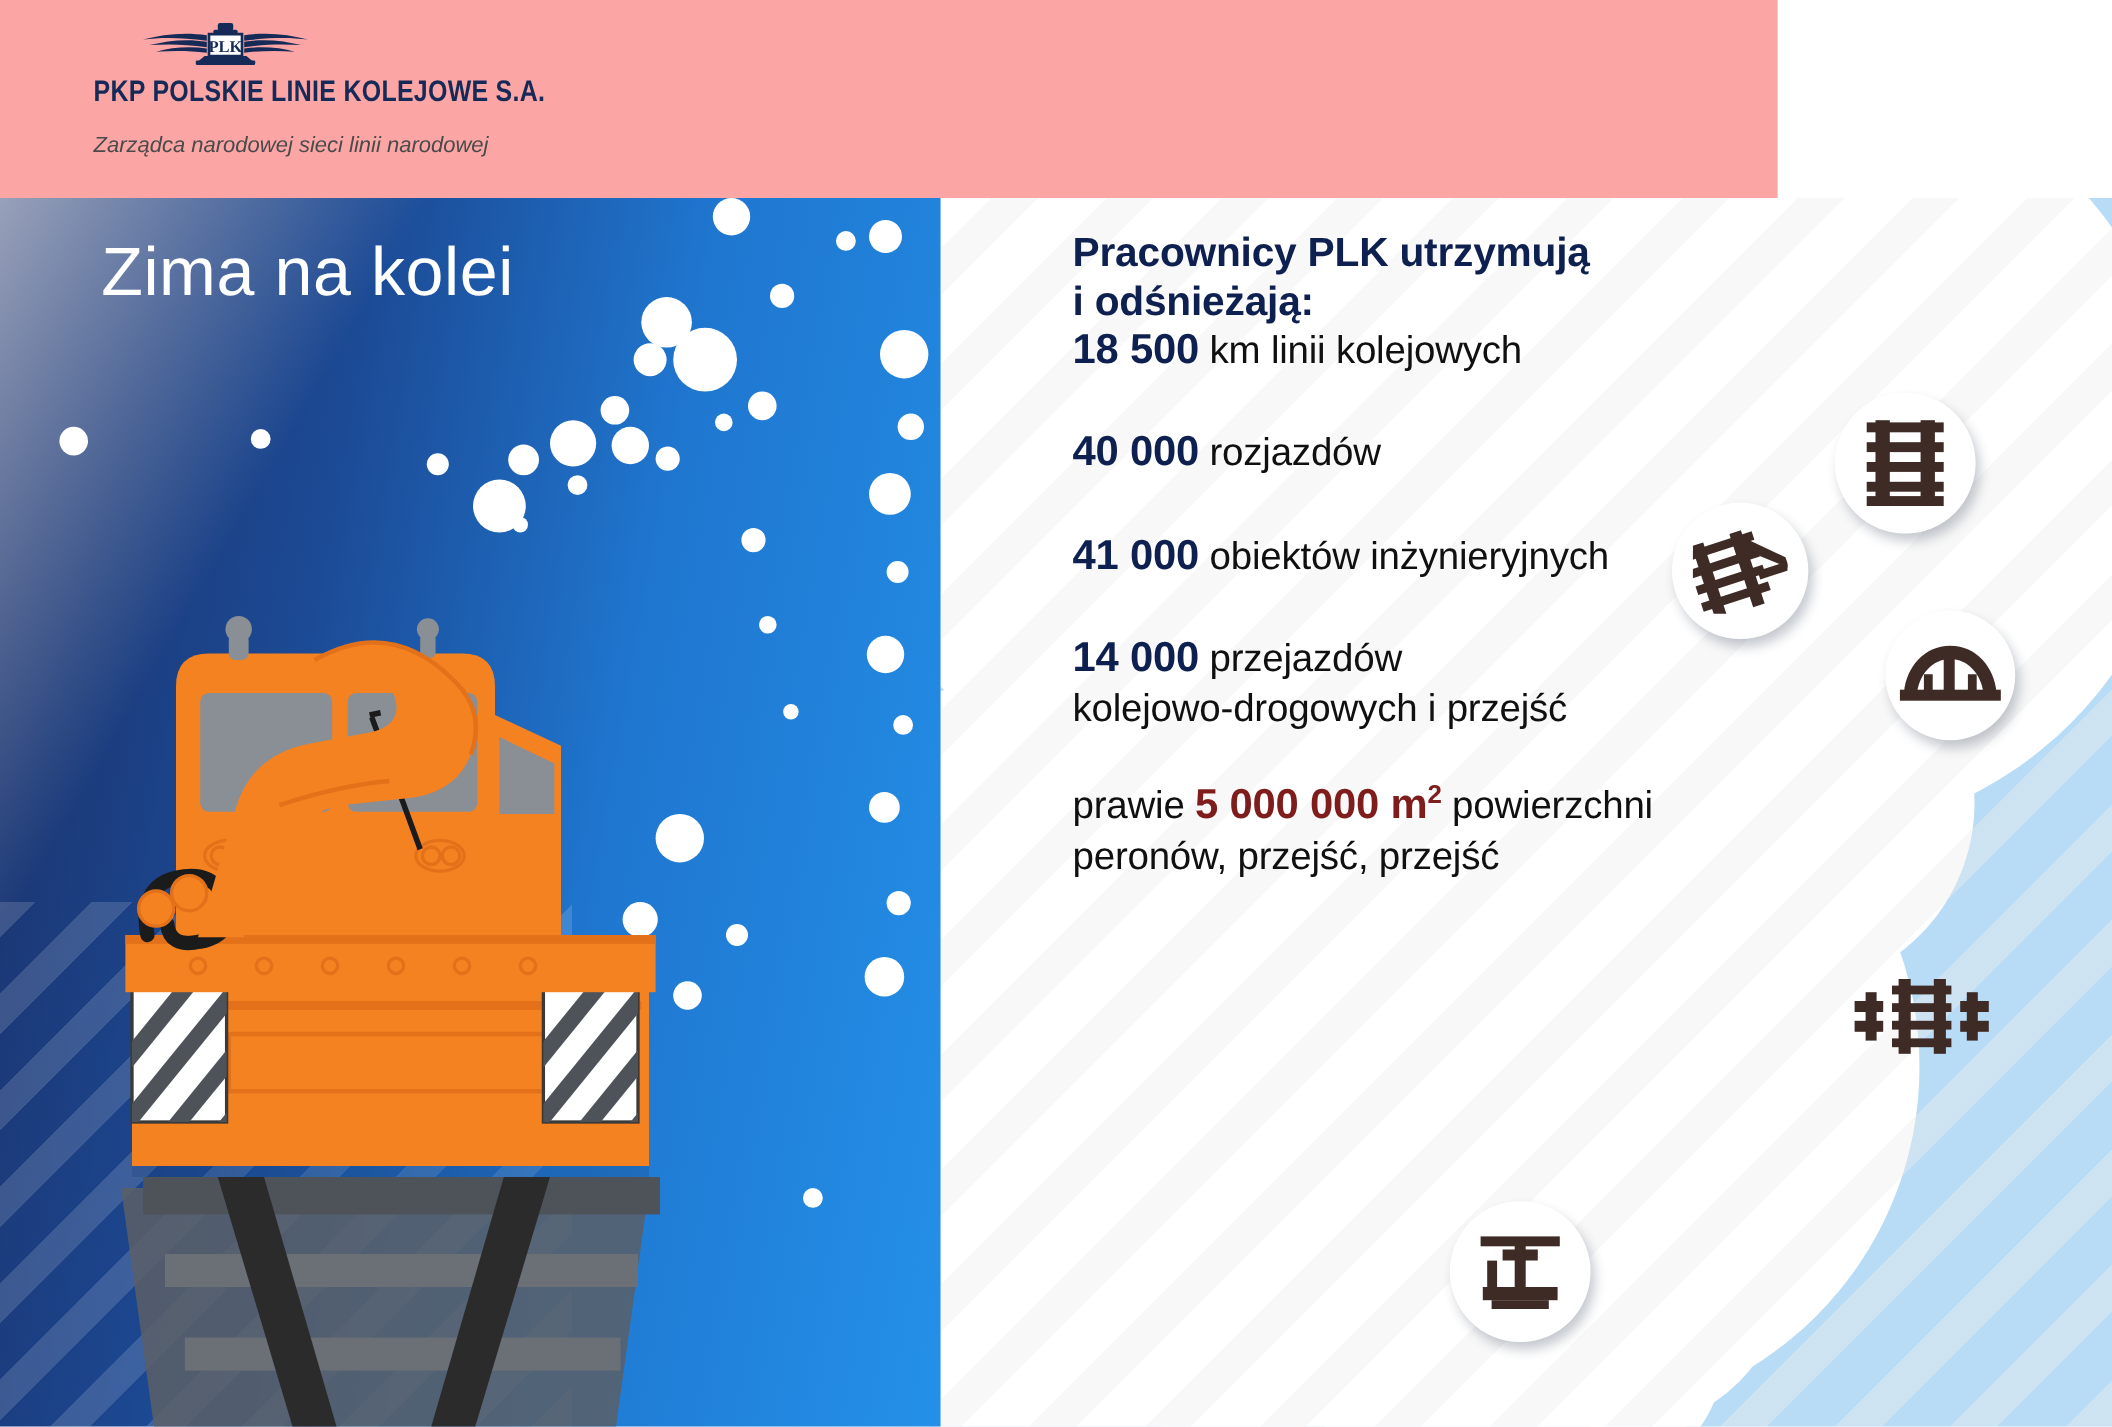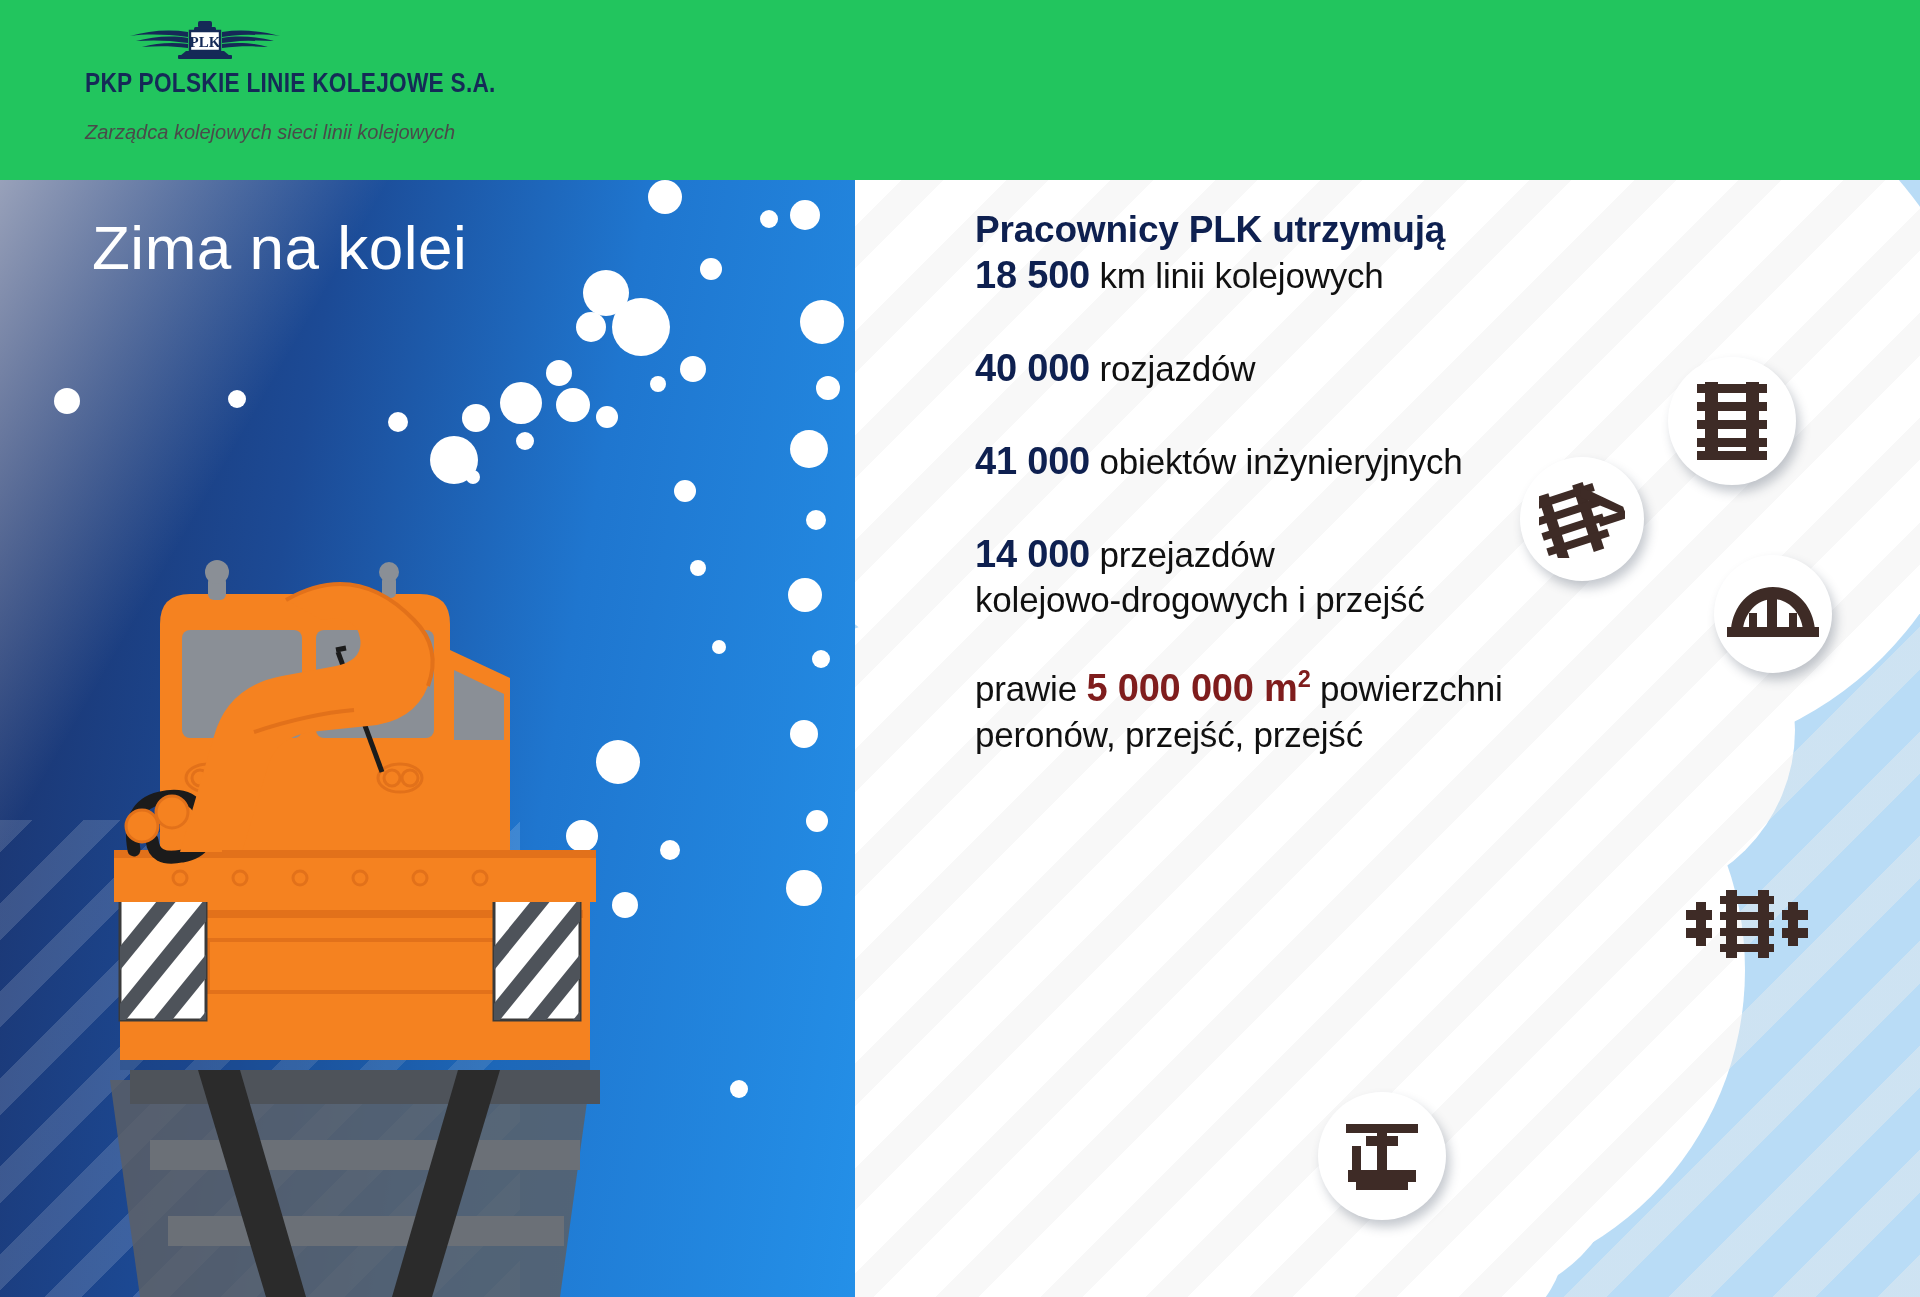--- a/index.html
+++ b/index.html
@@ -5,22 +5,22 @@
   * { box-sizing: border-box; margin: 0; padding: 0; }
   html, body { width: 1920px; height: 1297px; overflow: hidden; }
   body {
     font-family: "Liberation Sans", sans-serif;
     background: #ffffff;
     position: relative;
   }
 
   
   #header {
-    position: absolute; left: 0; top: 0; width: 1920px; height: 180px;
-    background: #22c55e; z-index: 40;
+    position: absolute; left: 0; top: 0; width: 1616px; height: 180px;
+    background: #fca5a5; z-index: 40;
   }
   #logo-block { position: absolute; left: 85px; top: 18px; }
   #logo-mark { width: 230px; height: 46px; display: block; margin: 0 auto 4px 5px; }
   #logo-wordmark {
     font-family: "Liberation Sans", sans-serif;
     font-weight: bold; font-size: 27px; letter-spacing: 0.3px;
     color: #152a57; white-space: nowrap;
     transform: scaleX(0.84); transform-origin: left center;
   }
   #logo-tagline {
@@ -137,21 +137,21 @@
           <path d="M132 14 C152 11 172 13 190 18 C174 16 156 16 132 19 Z"></path>
           <path d="M132 20 C150 17 168 19 184 23 C168 22 152 22 132 25 Z"></path>
           <path d="M132 26 C148 24 164 25 178 29 C162 28 148 28 132 30 Z"></path>
         </g>
         <rect x="88" y="37" width="54" height="4" rx="1"></rect>
         <path d="M96 33 l-6 5 h50 l-6 -5 z"></path>
       </g>
       <text x="115" y="29" font-family="Liberation Serif, serif" font-size="15" font-weight="bold" fill="#152a57" text-anchor="middle">PLK</text>
     </svg>
     <div id="logo-wordmark">PKP POLSKIE LINIE KOLEJOWE S.A.</div>
-    <div id="logo-tagline">Zarządca kolejowych sieci linii kolejowych</div>
+    <div id="logo-tagline">Zarządca narodowej sieci linii narodowej</div>
   </div>
 </div>
 
 <div id="canvas">
 
   <div id="right-panel">
     <div id="right-stripes"></div>
   </div>
 
   <div id="cloud-wrap">
@@ -316,20 +316,21 @@
     </g>
   </svg>
 
   <div id="headline">
     <div id="headline-line1">Zima na kolei</div>
   </div>
 
   <div id="right-content">
     <div id="stats-title">
       <div>Pracownicy PLK utrzymują</div>
+      <div>i odśnieżają:</div>
     </div>
 
     <div id="stat-list">
       <div class="stat">
         <span class="num">18 500</span>
         <span class="txt">km linii kolejowych</span>
       </div>
       <div class="stat">
         <span class="num">40 000</span>
         <span class="txt">rozjazdów</span>

